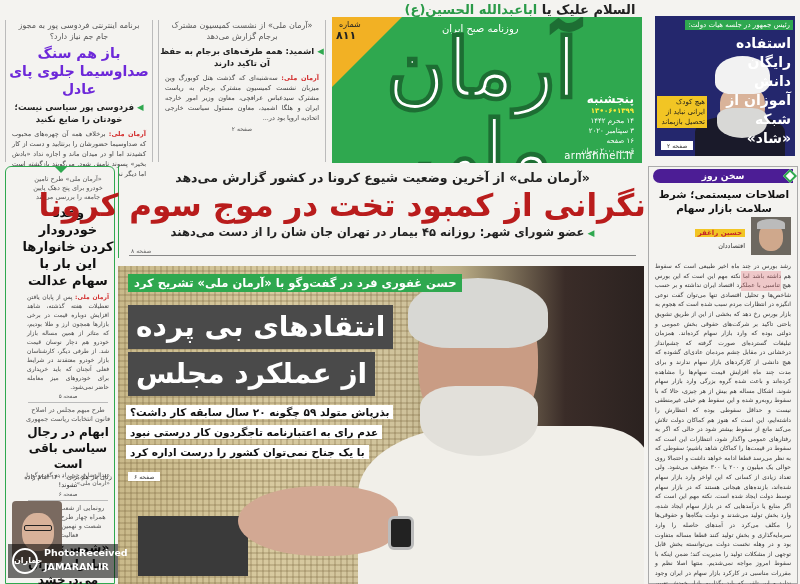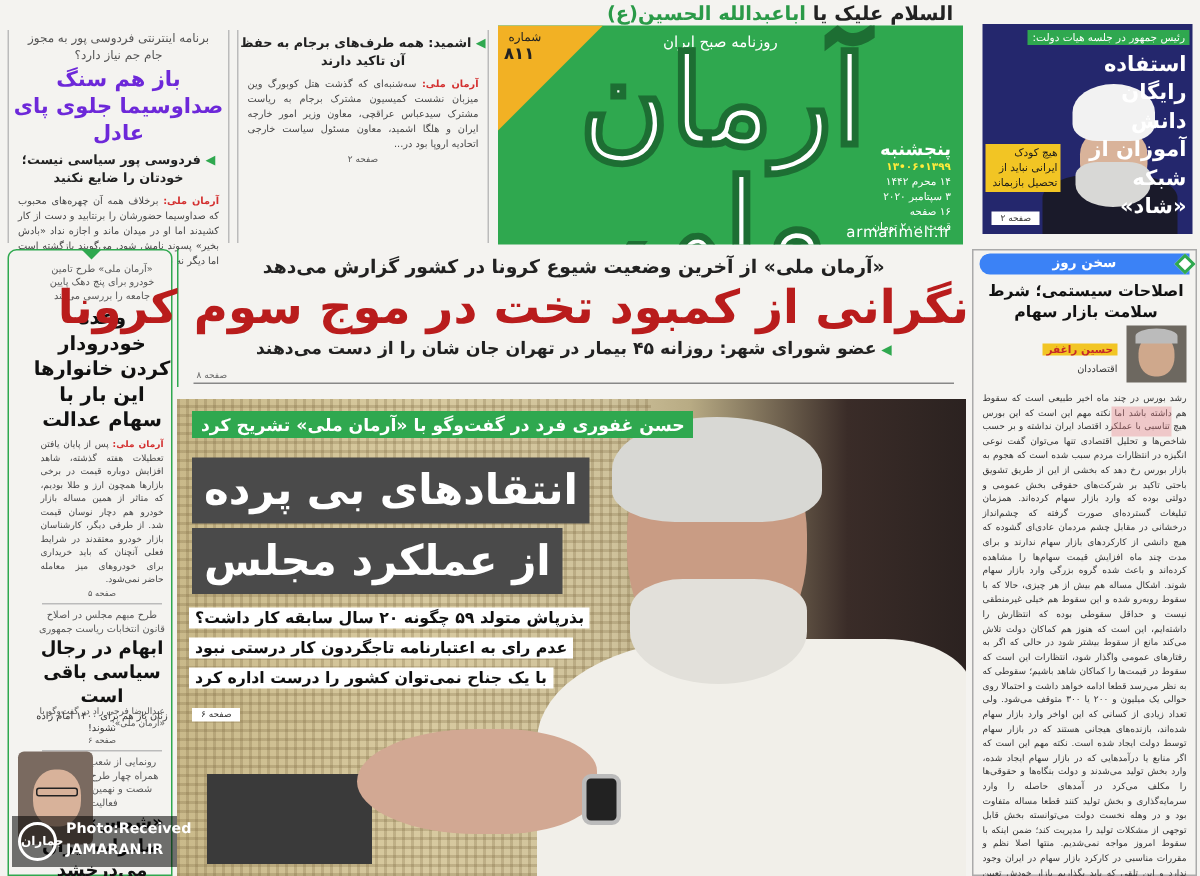--- a/index.html
+++ b/index.html
@@ -95,21 +95,21 @@
   .lb-last-kicker { position: absolute; bottom: 96px; right: 4px; width: 102px; font-size: 6px; color: #555; line-height: 8px; text-align: right; }
 
   
   .watermark { bottom: 6px; left: 8px; width: 110px; height: 34px; background: rgba(0,0,0,.55); color: #fff; direction: ltr; text-align: left; }
   .wm-logo { position: absolute; top: 4px; left: 4px; width: 26px; height: 26px; border: 2px solid #fff; border-radius: 50%; font-size: 8px; text-align: center; line-height: 22px; font-weight: bold; }
   .wm-line1 { position: absolute; top: 3px; left: 36px; font-size: 9.5px; font-weight: bold; white-space: nowrap; }
   .wm-line2 { position: absolute; top: 17px; left: 36px; font-size: 9.5px; font-weight: bold; white-space: nowrap; }
 
   
   .right-col { top: 166px; left: 648px; width: 150px; height: 418px; border: 1px solid #aaa; background: #f4f3f0; }
-  .rc-banner { position: absolute; top: 2px; left: 4px; right: 4px; height: 14px; background: #3b82f6; color: #fff; font-size: 9px; font-weight: bold; text-align: center; line-height: 14px; border-radius: 7px 0 0 7px; }
+  .rc-banner { position: absolute; top: 2px; left: 4px; right: 4px; height: 14px; background: #4c1d95; color: #fff; font-size: 9px; font-weight: bold; text-align: center; line-height: 14px; border-radius: 7px 0 0 7px; }
   .rc-banner .dia { position: absolute; right: -2px; top: 2px; width: 10px; height: 10px; background: #fff; border: 2px solid #2fa84f; transform: rotate(45deg); }
   .rc-title { position: absolute; top: 20px; left: 0; width: 150px; text-align: center; font-size: 10.5px; font-weight: bold; line-height: 14px; color: #111; }
   .rc-photo { position: absolute; top: 50px; right: 6px; width: 40px; height: 38px; background: #6d6860; overflow: hidden; }
   .rc-photo .f { position: absolute; top: 6px; left: 8px; width: 24px; height: 28px; background: #cfa88c; border-radius: 45%; }
   .rc-photo .h { position: absolute; top: 2px; left: 6px; width: 28px; height: 10px; background: #bbb; border-radius: 50% 50% 0 0; }
   .rc-author { position: absolute; top: 62px; right: 52px; background: #f2c524; font-size: 7px; font-weight: bold; padding: 0 3px; color: #c62828; }
   .rc-role { position: absolute; top: 75px; right: 52px; font-size: 6.5px; color: #333; }
   .rc-body { position: absolute; top: 94px; left: 6px; right: 6px; font-size: 6px; color: #333; line-height: 9.6px; text-align: justify; }
   .rc-stamp { position: absolute; top: 104px; left: 92px; width: 40px; height: 20px; background: rgba(230,120,130,.35); }
 </style>
@@ -122,20 +122,21 @@
 
 <div class="abs top-col col-a">
   <div class="kicker">برنامه اینترنتی فردوسی پور به مجوز جام جم نیاز دارد؟</div>
   <div class="headline-s">باز هم سنگ صداوسیما جلوی پای عادل</div>
   <div class="sub-s"><span class="tri">◀ </span><span>فردوسی پور سیاسی نیست؛ خودتان را ضایع نکنید</span></div>
   <div class="body-s"><span class="src">آرمان ملی:</span> <span>برخلاف همه آن چهره‌های محبوب که صداوسیما حضورشان را برنتابید و دست از کار کشیدند اما او در میدان ماند و اجازه نداد «بادش بخیر» پسوند نامش شود. می‌گویند بازگشته است اما دیگر نه به ساختمان جام‌جم بلکه مسیری...</span></div>
   <div class="page-ref">صفحه ۳</div>
 </div>
 
 <div class="abs top-col col-b">
+  <div class="kicker">«آرمان ملی» از نشست کمیسیون مشترک برجام گزارش می‌دهد</div>
   <div class="sub-s"><span class="tri">◀ </span><span>اشمید: همه طرف‌های برجام به حفظ آن تاکید دارند</span></div>
   <div class="body-s"><span class="src">آرمان ملی:</span> <span>سه‌شنبه‌ای که گذشت هتل کوبورگ وین میزبان نشست کمیسیون مشترک برجام به ریاست مشترک سیدعباس عراقچی، معاون وزیر امور خارجه ایران و هلگا اشمید، معاون مسئول سیاست خارجی اتحادیه اروپا بود در...</span></div>
   <div class="page-ref">صفحه ۲</div>
 </div>
 
 <div class="abs masthead">
   <div class="abs issue-tri"></div>
   <div class="abs issue-label">شماره</div>
   <div class="abs issue-num">۸۱۱</div>
   <div class="abs tagline">روزنامه صبح ایران</div>

